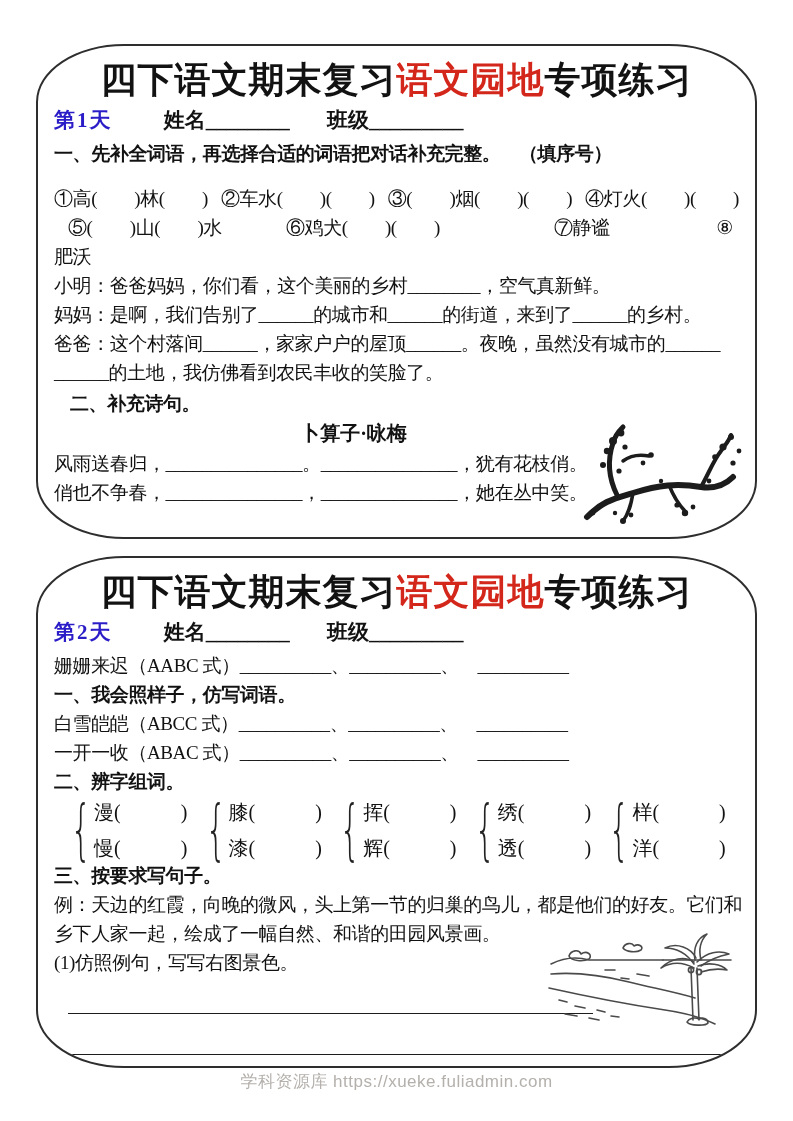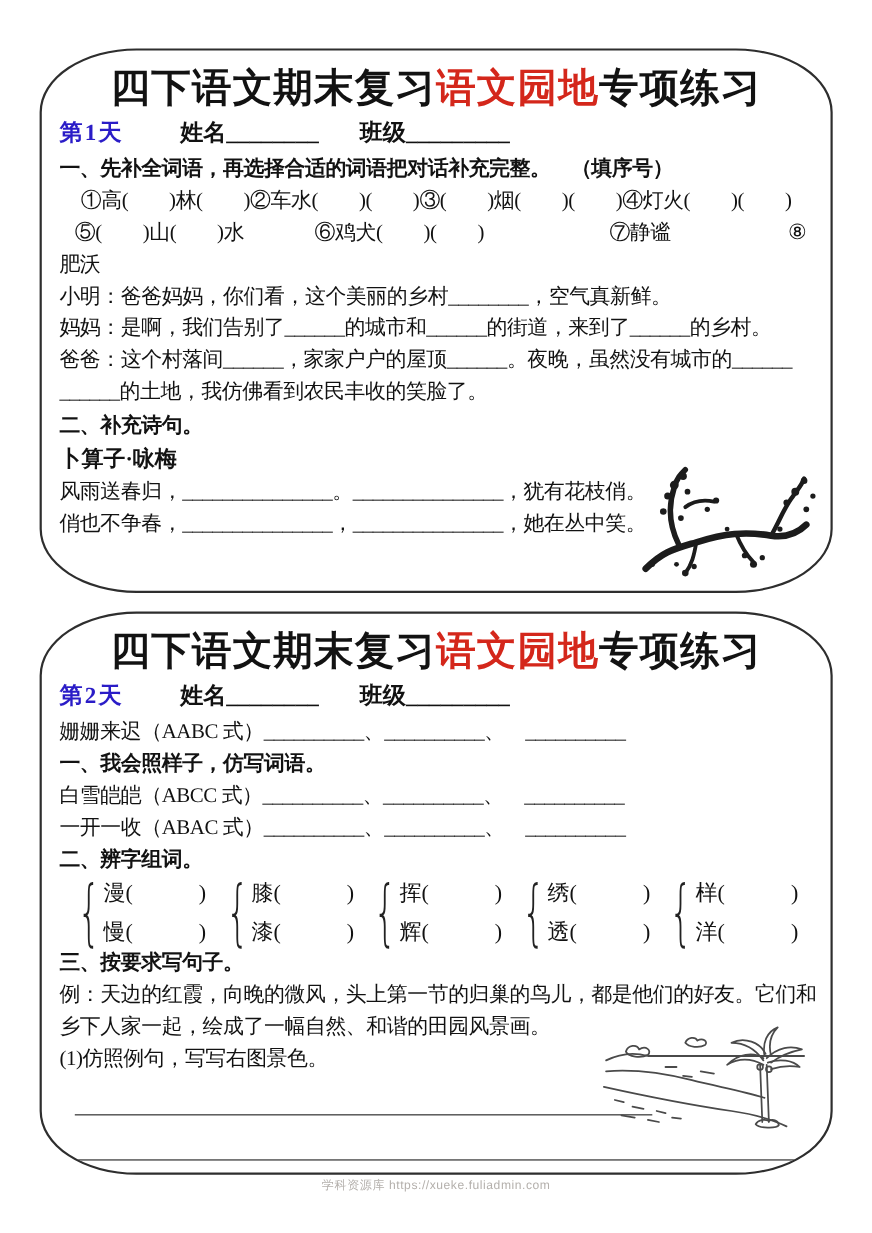--- a/index.html
+++ b/index.html
@@ -22,48 +22,48 @@
   .red{color:#d4271b;}
   .subheader{
     text-align:left;font-size:21px;font-weight:700;margin:3px 0 5px 0;white-space:nowrap;
   }
   .day{color:#2a1cc7;margin-right:30px;letter-spacing:2px;}
   .field{margin:0 16px;}
   .line{
     font-size:19px;line-height:29px;font-weight:500;letter-spacing:-0.4px;white-space:nowrap;
   }
   .heading{font-weight:700;}
-  .spread{display:flex;justify-content:center;align-items:baseline;}
+  .spread{display:flex;justify-content:space-between;align-items:baseline;margin-top:16px;}
   .spread2{display:flex;align-items:center;padding:0 6px 0 14px;}
   .spread2 .seg1{width:218px;}
   .spread2 .seg2{width:268px;}
   .spread2 .seg3{flex:1;}
-  .center{}
+  .center{text-align:center;}
   .poemtitle{font-weight:700;font-size:20px;margin:2px 86px 2px 0;}
   .pairs-row{
     display:flex;margin:4px 0 2px 16px;gap:4px;font-size:20px;font-weight:500;
   }
   .pair{display:flex;align-items:center;width:138px;}
   .brace{
     font-family:"DejaVu Sans",sans-serif;font-size:66px;font-weight:200;line-height:0.9;
     transform:scaleX(0.5);display:inline-block;margin:0 -8px 0 -10px;color:#222;
   }
   .pair-col{display:flex;flex-direction:column;gap:14px;line-height:1.1;}
   .answer-line{border-bottom:1.7px solid #1d1d1d;height:0;}
   #ansline1{width:525px;margin:36px 0 0 14px;}
   #ansline2{width:688px;margin:40px 0 0 14px;}
   .footer{
     position:absolute;left:0;right:0;top:1070px;text-align:center;
-    font-size:11px;color:#b4b0ac;font-family:"Liberation Sans","DejaVu Sans",sans-serif;
+    font-size:17px;color:#b4b0ac;font-family:"Liberation Sans","DejaVu Sans",sans-serif;
     letter-spacing:0.5px;
   }
   .art{position:absolute;pointer-events:none;}
   #plum{right:4px;bottom:4px;width:178px;height:112px;}
   #beach{right:14px;top:372px;width:196px;height:104px;}
-  .mt2{margin-top:2px;}
+  .mt2{margin-top:2px;margin-left:16px;}
 </style>
 </head>
 <body>
 
 <section class="panel" id="panel1">
   <h1 class="title"><span>四下语文期末复习</span><span class="red">语文园地</span><span>专项练习</span></h1>
 
   <div class="subheader">
     <span class="day">第1天</span>
     <span class="field">姓名________</span>

